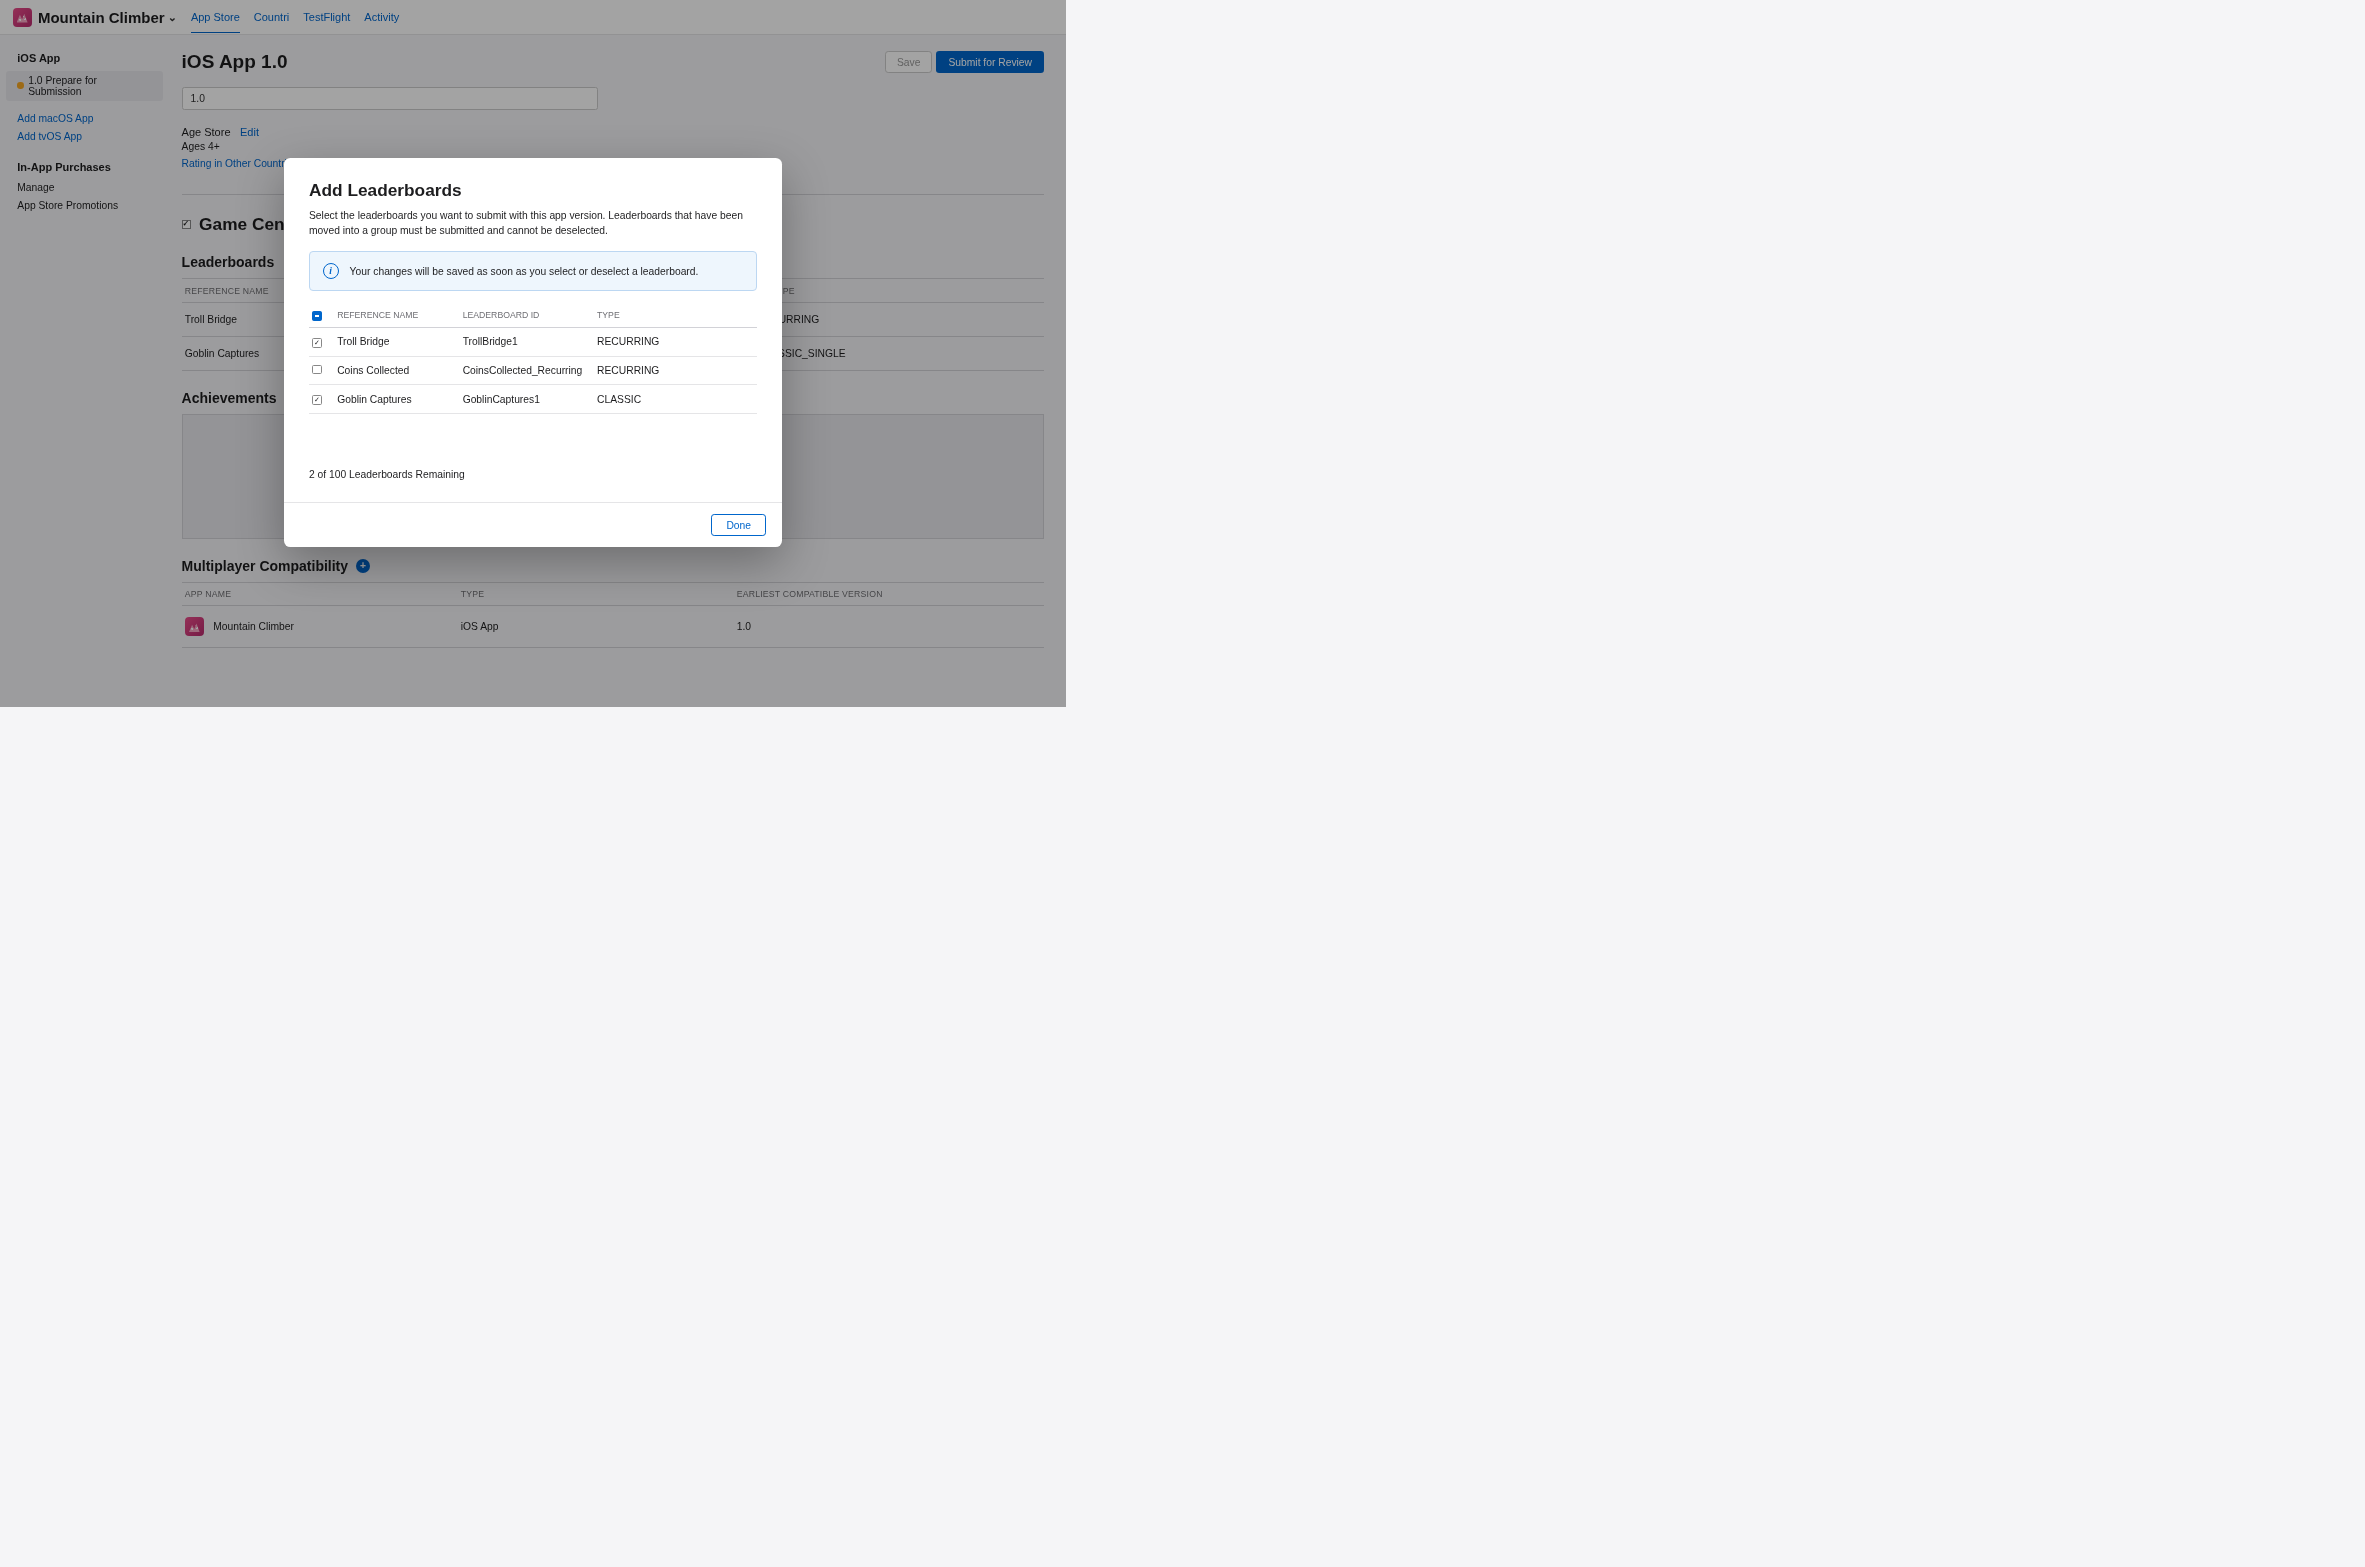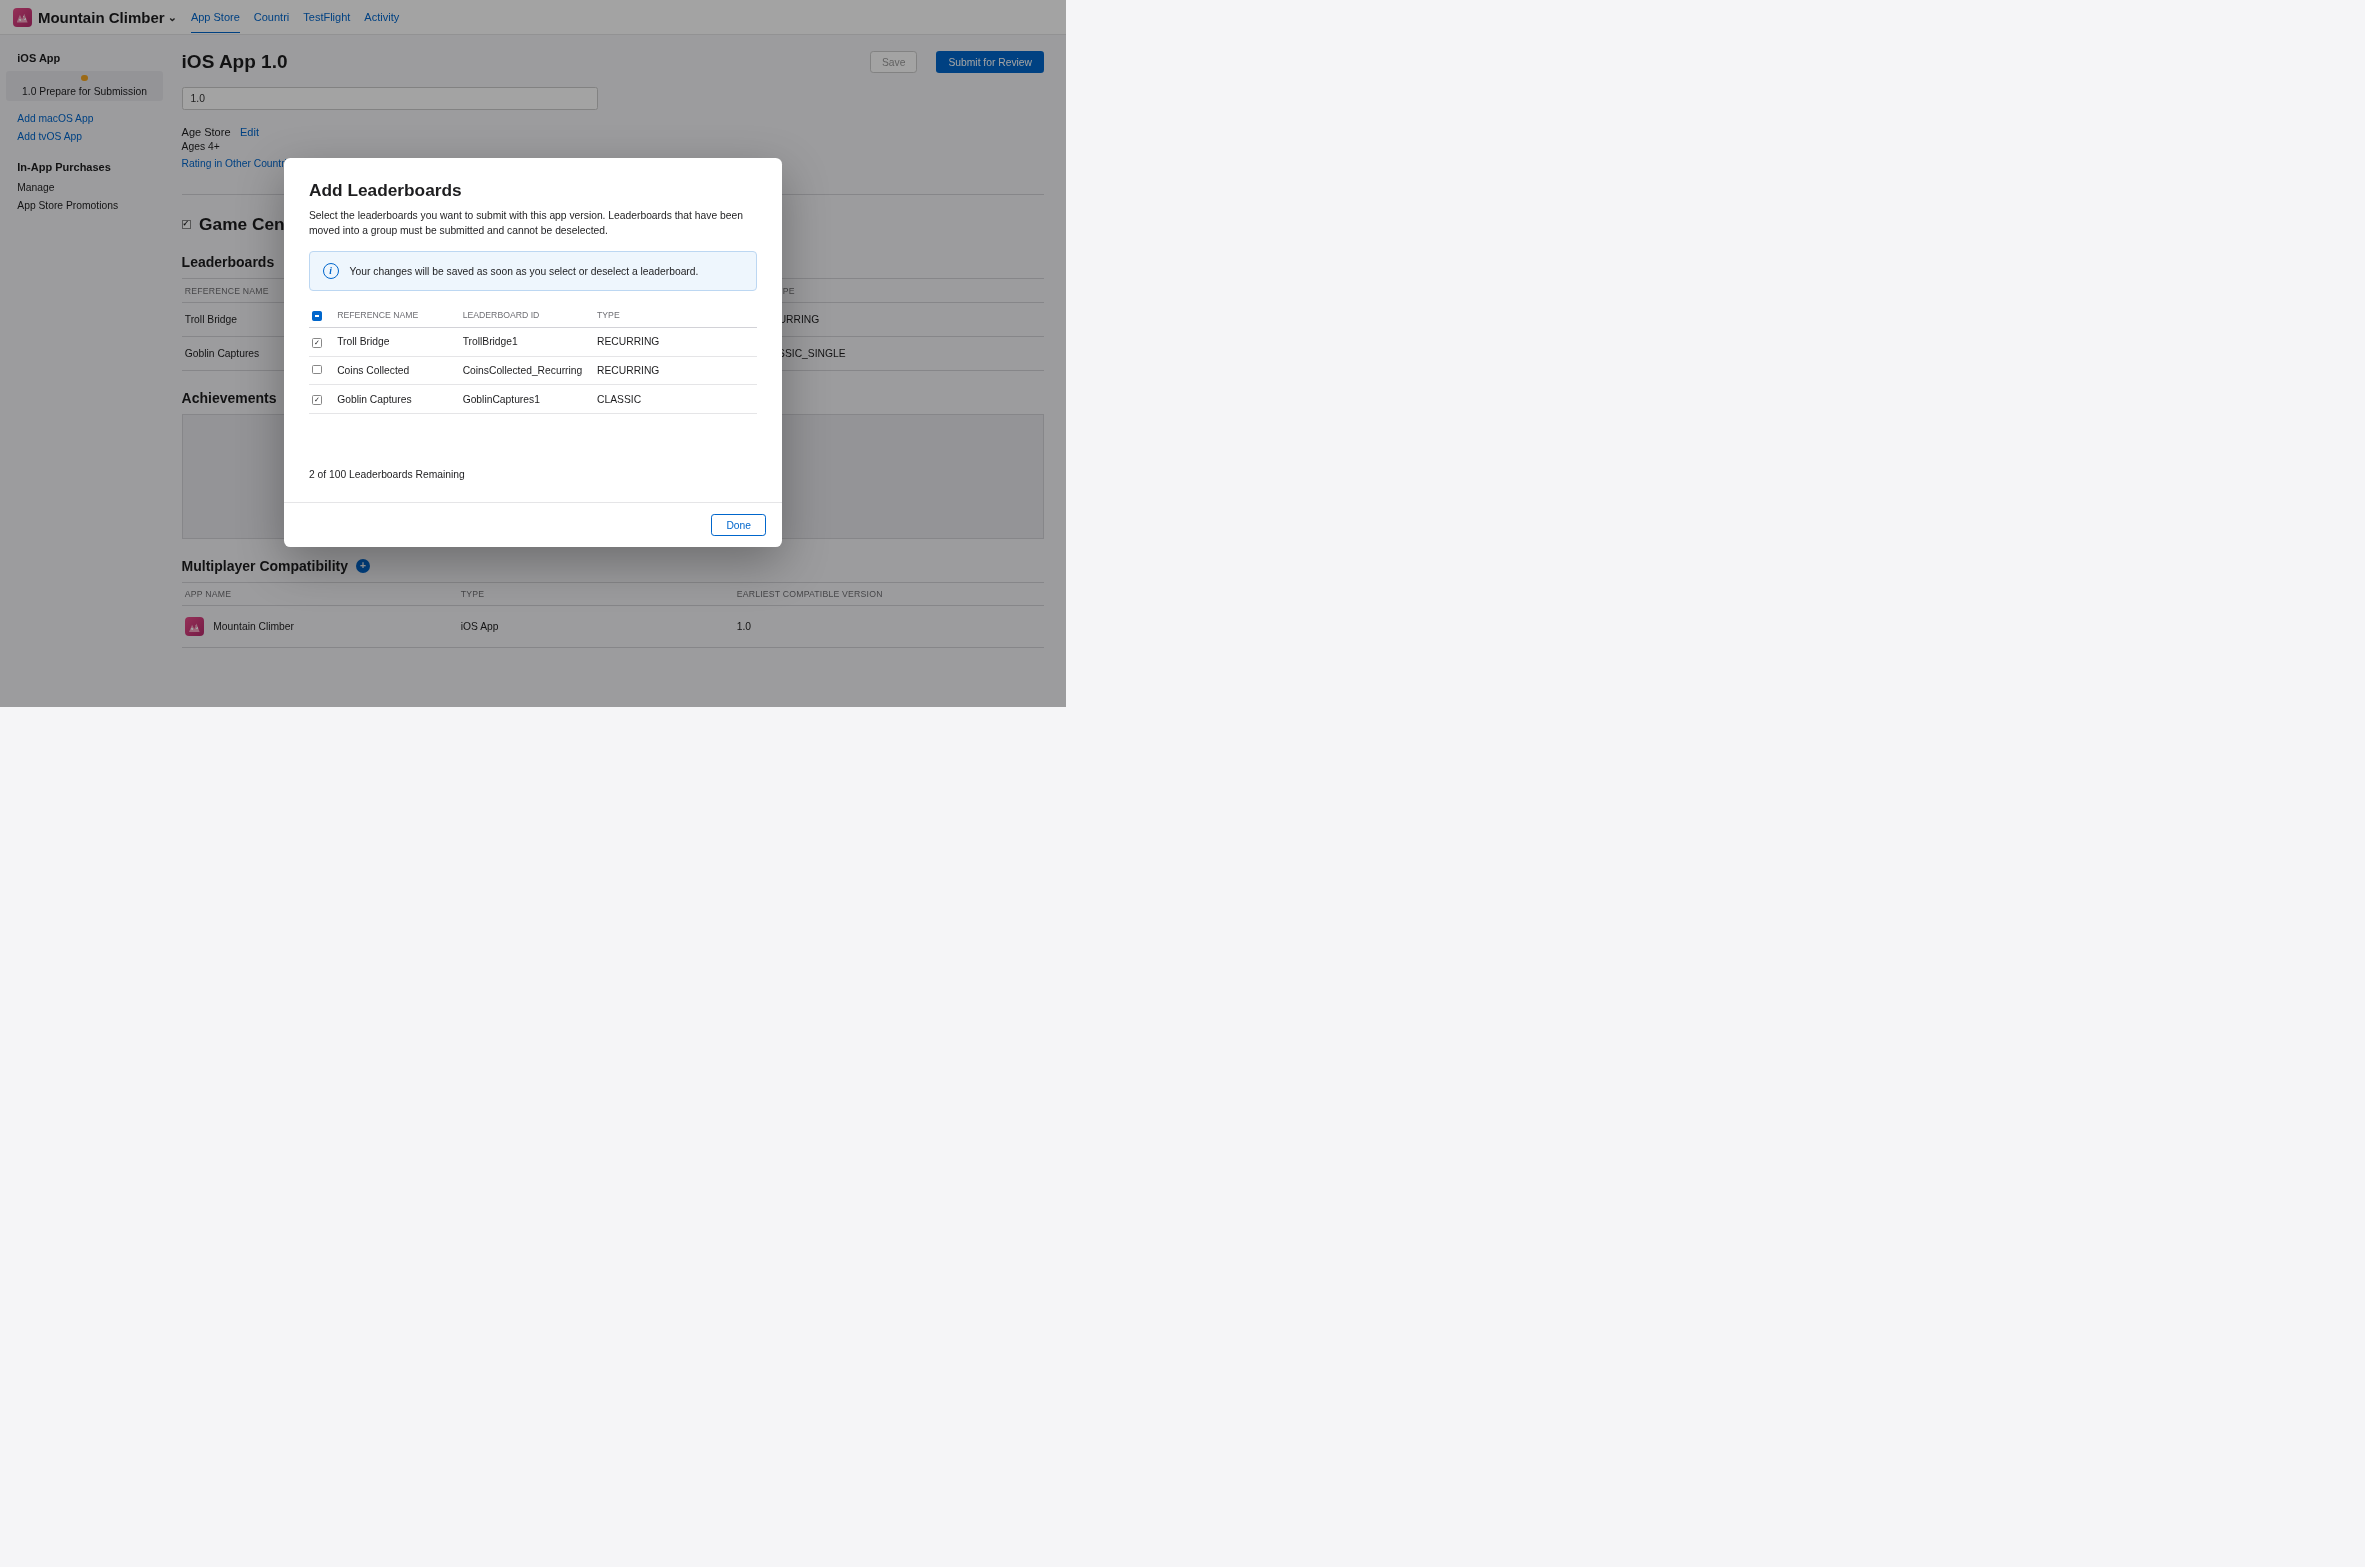--- a/index.html
+++ b/index.html
@@ -75,41 +75,40 @@
       color: #1d1d1f;
       cursor: pointer;
       display:flex; align-items:center; gap:4.7px;
     }
     .sb-item.link { color:#0066cc; }
     .sb-item.version {
       background:#e8e8ed;
       border-radius:3.2px;
       margin:0 6.3px 9.5px 6.3px;
       padding:4px 11px;
-      flex-direction:column;
     }
     .status-dot{width:6.3px;height:6.3px;border-radius:50%;background:#f5a623;display:inline-block;}
 
     .main {
       flex:1;
       padding: 16px 22px 32px 12.6px;
       overflow:auto;
     }
     .main-header{
       display:flex; align-items:center; justify-content:space-between;
       margin-bottom:14px;
     }
     .main-title{ font-size:19px; font-weight:700; }
     .btn{
       padding:4.7px 11px; border-radius:3.2px; font-size:10.3px; cursor:pointer;
       border:0.8px solid transparent;
     }
     .btn-save{ background:#fff; border-color:#ccc; color:#999; }
     .btn-primary{ background:#0066cc; color:#fff; }
-    .header-actions{display:flex;gap:19px;}
+    .header-actions{display:flex;gap:4px;}
 
     .version-input{
       width:416px; padding:4.7px 8px; border:0.8px solid #ccc; background:#fff;
       font-size:10.3px; color:#333; border-radius:2.4px; margin-bottom:16px;
     }
 
     .age-row{display:flex;gap:9.5px;margin-bottom:3.2px;font-size:11px;}
     .age-row .edit{color:#0066cc;}
     .age-val{font-size:10.3px;margin-bottom:6.3px;}
     .link-row{color:#0066cc;font-size:10.3px;}

